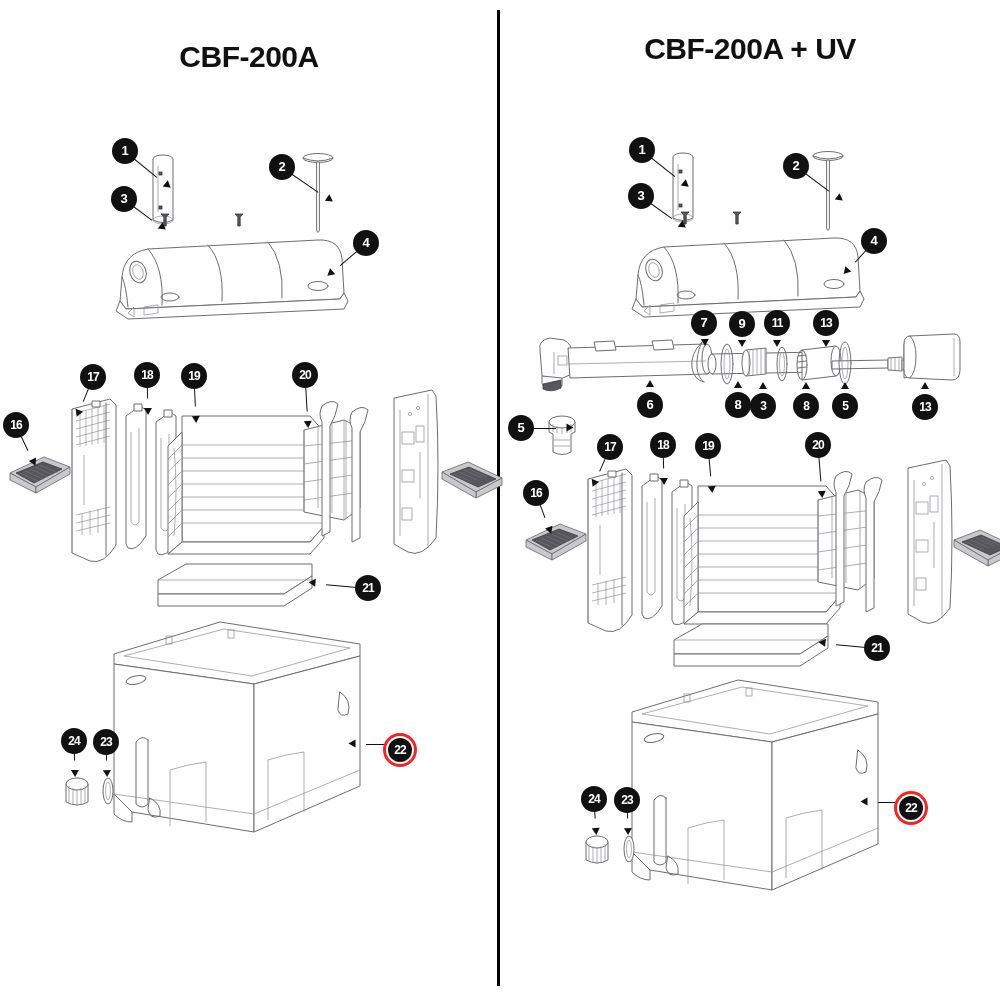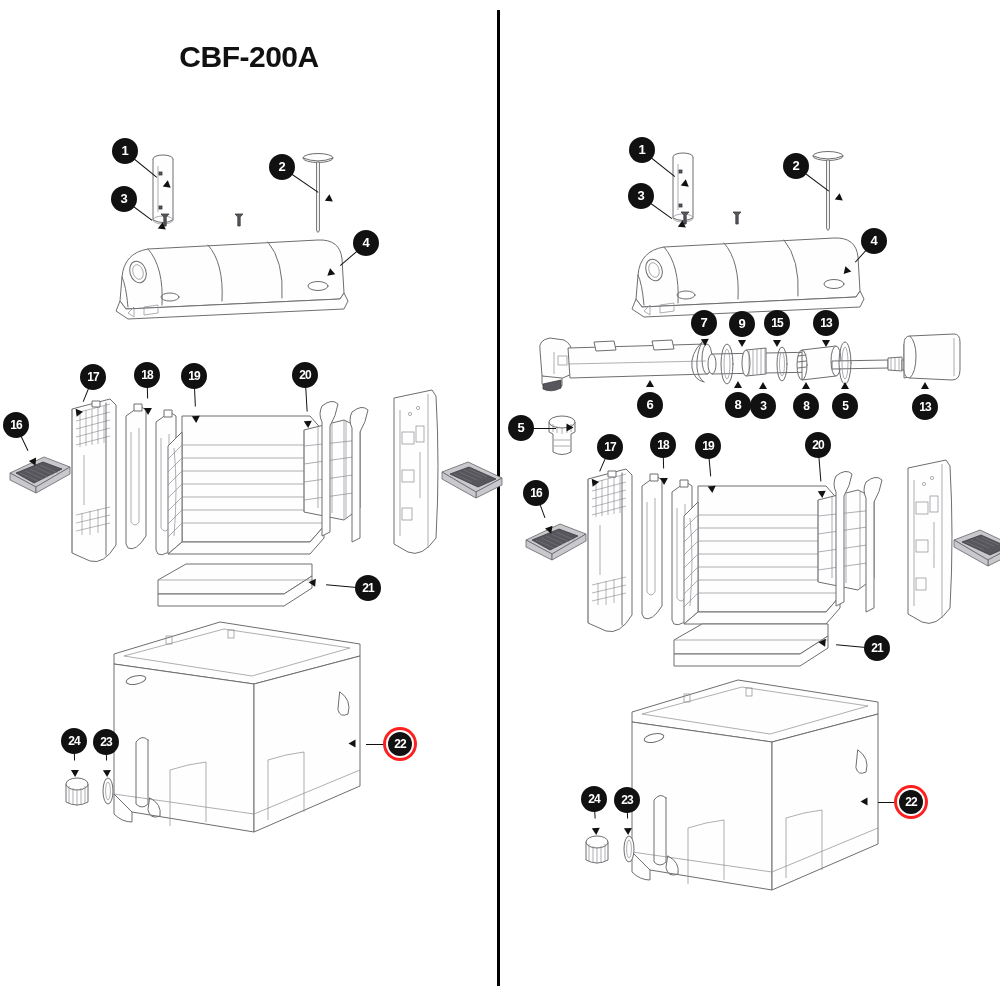--- a/index.html
+++ b/index.html
@@ -23,21 +23,21 @@
   #title-right{top:32px;}
   .panel-title .line2{display:block;}
 
   
   .callout{position:absolute;width:24px;height:24px;border-radius:50%;
            background:#111;color:#fff;font-weight:bold;font-size:13px;
            line-height:24px;text-align:center;
            transform:translate(-50%,-50%);
            box-shadow:0 0 0 1px #111;}
   .callout.two-digit{font-size:12px;letter-spacing:-1px;}
-  .callout.highlight{box-shadow:0 0 0 2px #fff, 0 0 0 5px #ff1f1f;}
+  .callout.highlight{box-shadow:0 0 0 2px #fff, 0 0 0 5px #ff1f1f;margin-top:6px;}
 
   
   .lead{position:absolute;background:#111;transform-origin:0 50%;height:1px;}
   .arrowhead{position:absolute;width:0;height:0;
              border-left:4px solid transparent;border-right:4px solid transparent;
              border-bottom:7px solid #111;transform-origin:50% 50%;}
 
   
   .part{position:absolute;}
   .part svg{display:block;overflow:visible;}
@@ -303,20 +303,21 @@
             <line x1="19" y1="12" x2="19" y2="29"></line>
           <line x1="23" y1="10" x2="23" y2="27"></line>
         </g>
       </svg>
     </div>
   </div>
 
   <div class="panel" id="panel-right">
 
     <div class="panel-title" id="title-right">
+      <span>CBF-200A + UV</span>
     </div>
 
     <div class="part" style="left:170px;top:150px;">
       <svg width="26" height="76" viewBox="0 0 26 76">
         <ellipse class="fillwhite" cx="13" cy="7" rx="10" ry="4"></ellipse>
         <path class="fillwhite" d="M3 7 L3 68 Q13 73 23 68 L23 7"></path>
         <ellipse class="ln-thin" cx="13" cy="68" rx="10" ry="4"></ellipse>
         <line class="ln-thin" x1="8" y1="14" x2="8" y2="60"></line>
         <rect class="filldark" x="9" y="20" width="3" height="3"></rect>
         <rect class="filldark" x="9" y="54" width="3" height="3"></rect>
@@ -759,21 +760,21 @@
       <div class="callout" style="left: 642px; top: 150px;">1</div>
       <div class="callout" style="left: 796px; top: 166px;">2</div>
       <div class="callout" style="left: 641px; top: 196px;">3</div>
       <div class="callout" style="left: 874px; top: 241px;">4</div>
       <div class="callout" style="left: 521px; top: 428px;">5</div>
       <div class="callout" style="left: 650px; top: 405px;">6</div>
       <div class="callout" style="left: 704px; top: 323px;">7</div>
       <div class="callout" style="left: 738px; top: 405px;">8</div>
       <div class="callout" style="left: 742px; top: 324px;">9</div>
       <div class="callout two-digit" style="left: 763px; top: 406px;">3</div>
-      <div class="callout two-digit" style="left: 777px; top: 323px;">15</div>
+      <div class="callout two-digit" style="left: 777px; top: 323px;">11</div>
       <div class="callout two-digit" style="left: 806px; top: 406px;">8</div>
       <div class="callout two-digit" style="left: 826px; top: 323px; text-align: center;">13</div>
       <div class="callout two-digit" style="left: 845px; top: 406px;">5</div>
       <div class="callout two-digit" style="left: 925px; top: 407px;">13</div>
       <div class="callout two-digit" style="left: 536px; top: 493px;">16</div>
       <div class="callout two-digit" style="left: 610px; top: 447px;">17</div>
       <div class="callout two-digit" style="left: 663px; top: 445px;">18</div>
       <div class="callout two-digit" style="left: 708px; top: 446px;">19</div>
       <div class="callout two-digit" style="left: 818px; top: 445px;">20</div>
       <div class="callout two-digit" style="left: 877px; top: 648px;">21</div>

